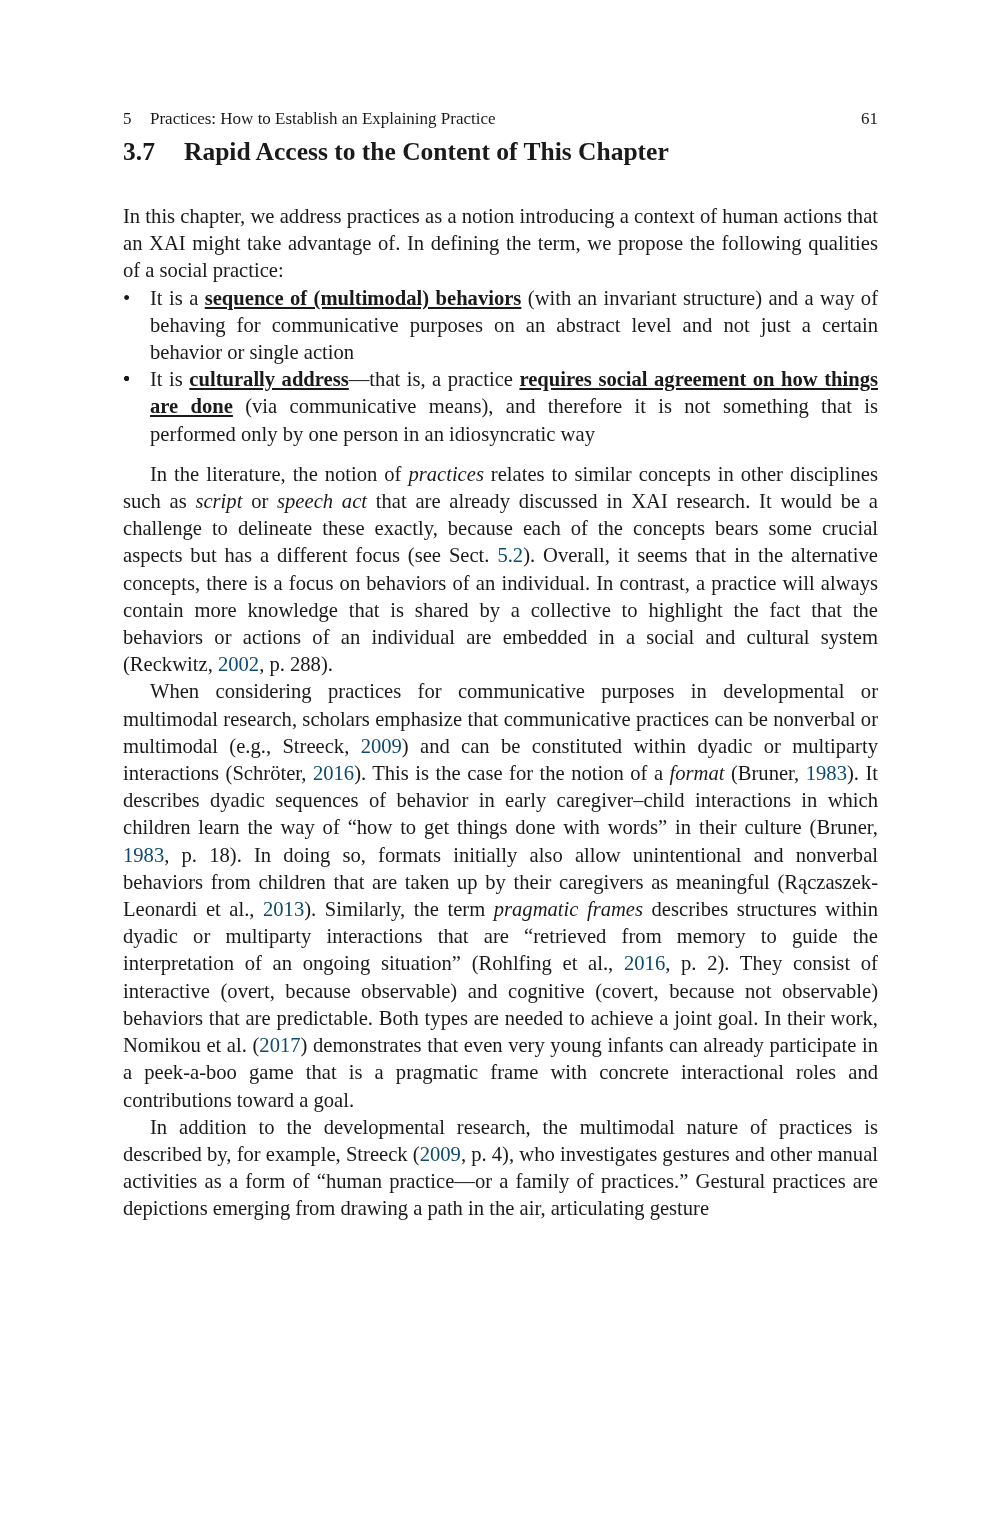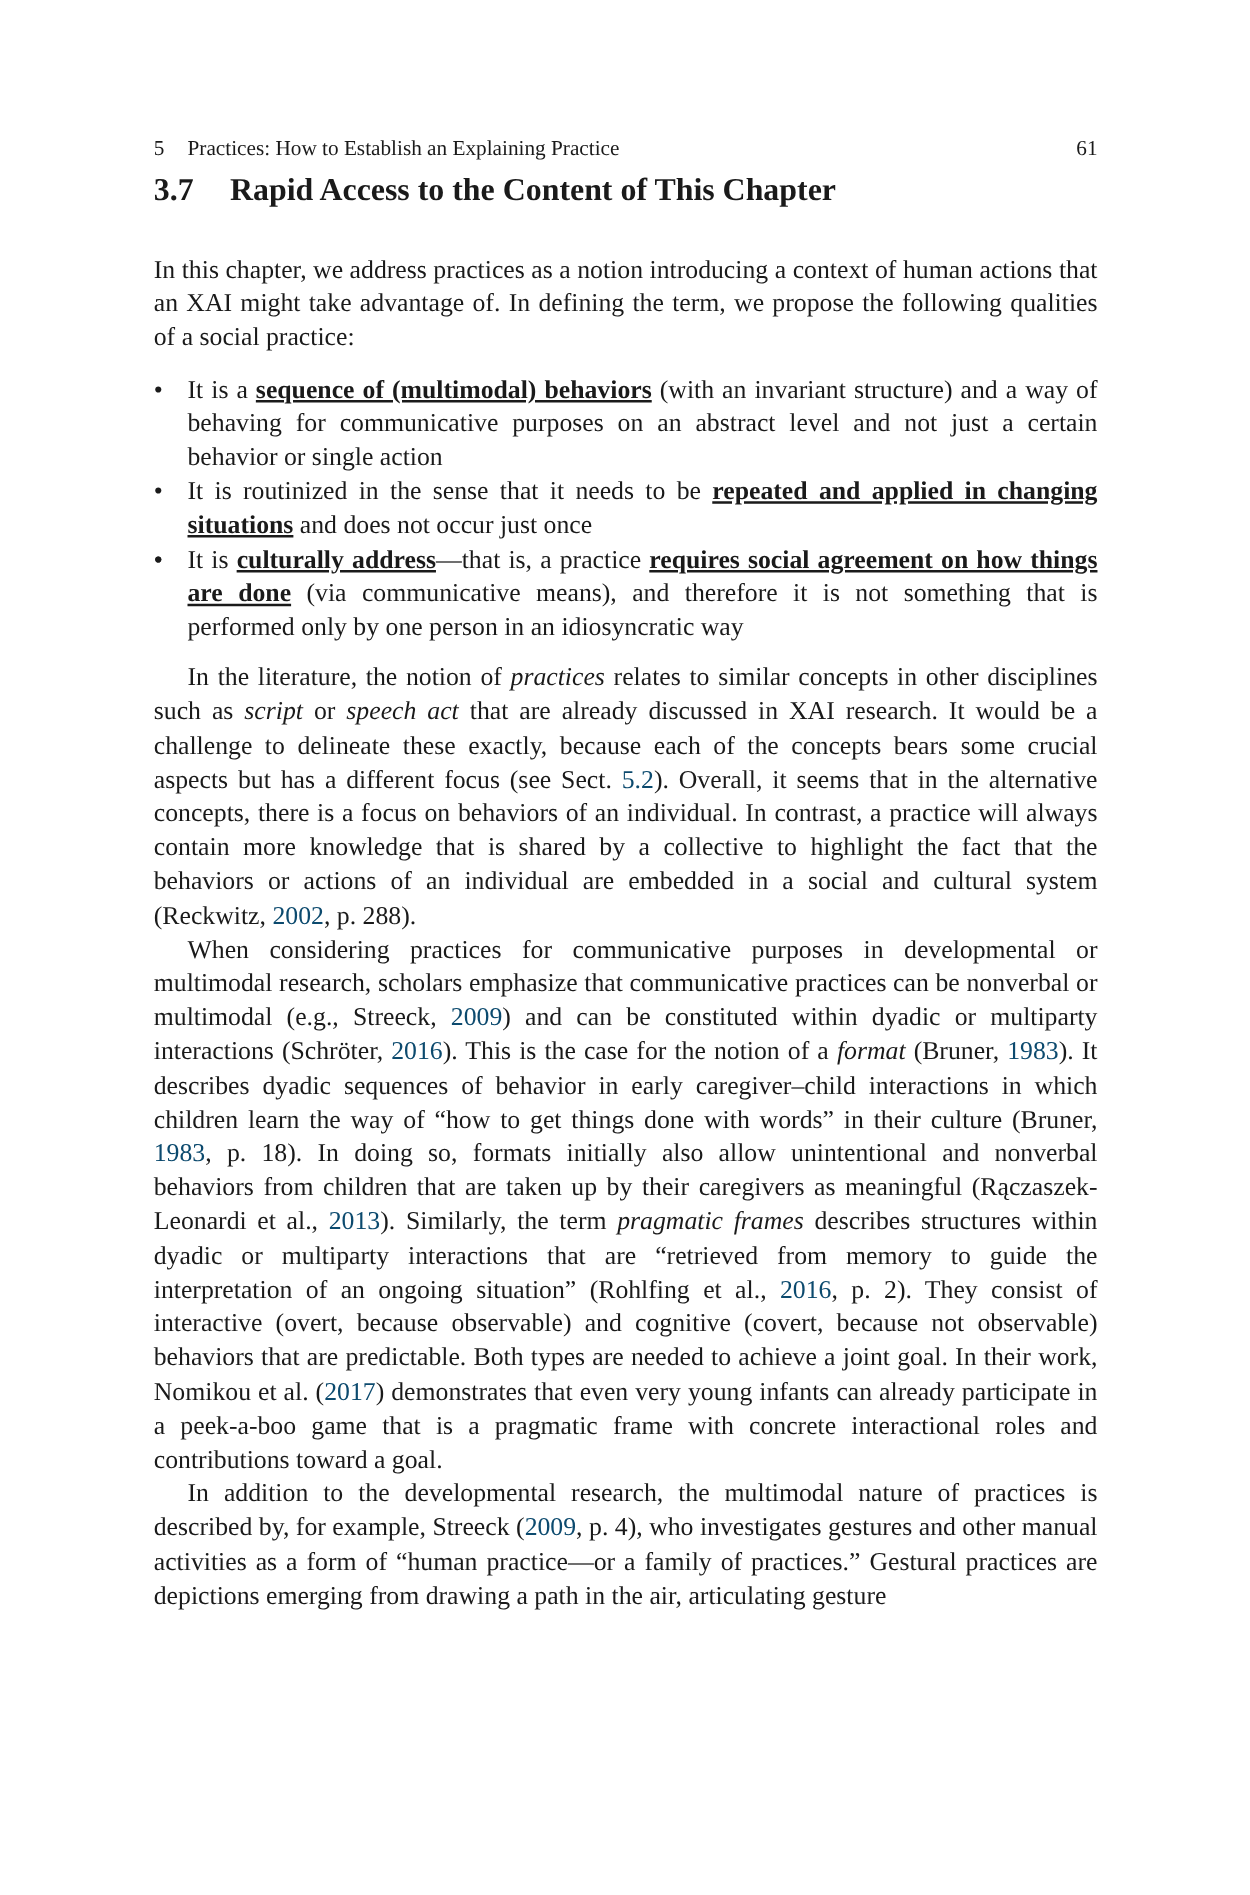--- a/index.html
+++ b/index.html
@@ -7,21 +7,21 @@
          font-family: "Liberation Serif", "DejaVu Serif", serif; color: #1a1a1a; }
   .page { position: absolute; left: 123px; top: 0; width: 755px; }
   .running-head { position: absolute; top: 80px; left: 0; width: 755px; font-size: 17px; line-height: 22px; margin-top: 28px; }
   .running-head .chap-num { display: inline-block; width: 27px; }
   .running-head .page-num { position: absolute; right: 0; top: 0; }
   .section-heading { position: absolute; top: 136px; left: 0; font-size: 25.5px; font-weight: bold; line-height: 32px; white-space: nowrap; }
   .section-heading .sec-num { display: inline-block; width: 61px; }
   .body { position: absolute; top: 203px; left: 0; width: 755px; font-size: 20.6px; line-height: 27.2px; text-align: justify; }
   p { margin: 0; }
   p.indent { text-indent: 27px; }
-  p.intro { margin-bottom: 14px; }
+  p.intro { }
   ul.qualities { list-style: none; margin: 0 0 13px 0; padding: 0; }
   ul.qualities li { position: relative; padding-left: 27px; }
   ul.qualities li .bullet { position: absolute; left: 0; top: 0; }
   b { font-weight: bold; text-decoration: underline; }
   i { font-style: italic; }
   a.cite { color: #0c4a6e; text-decoration: none; }
 </style>
 </head>
 <body>
 
@@ -33,21 +33,21 @@
 
   <h2 class="section-heading" style="margin:0;">
     <span class="sec-num">3.7</span><span>Rapid Access to the Content of This Chapter</span>
   </h2>
 
   <div class="body">
     <p class="intro">In this chapter, we address practices as a notion introducing a context of human actions that an XAI might take advantage of. In defining the term, we propose the following qualities of a social practice:</p>
 
     <ul class="qualities">
       <li><span class="bullet">•</span><span class="rich">It is a <b>sequence of (multimodal) behaviors</b> (with an invariant structure) and a way of behaving for communicative purposes on an abstract level and not just a certain behavior or single action</span></li>
-      <li><span class="bullet">•</span><span class="rich">It is routinized in the sense that it needs to be <b>repeated and applied in changing situations</b> and does not occur just once</span></li>
+      <li><span class="bullet">•</span></li>
       <li><span class="bullet">•</span></li>
       <li><span class="bullet">•</span><span class="rich">It is <b>culturally address</b>—that is, a practice <b>requires social agreement on how things are done</b> (via communicative means), and therefore it is not something that is performed only by one person in an idiosyncratic way</span></li>
     </ul>
 
     <p class="indent">In the literature, the notion of <i>practices</i> relates to similar concepts in other disciplines such as <i>script</i> or <i>speech act</i> that are already discussed in XAI research. It would be a challenge to delineate these exactly, because each of the concepts bears some crucial aspects but has a different focus (see Sect. <a class="cite" href="#">5.2</a>). Overall, it seems that in the alternative concepts, there is a focus on behaviors of an individual. In contrast, a practice will always contain more knowledge that is shared by a collective to highlight the fact that the behaviors or actions of an individual are embedded in a social and cultural system (Reckwitz, <a class="cite" href="#">2002</a>, p. 288).</p>
     <p class="indent">When considering practices for communicative purposes in developmental or multimodal research, scholars emphasize that communicative practices can be nonverbal or multimodal (e.g., Streeck, <a class="cite" href="#">2009</a>) and can be constituted within dyadic or multiparty interactions (Schröter, <a class="cite" href="#">2016</a>). This is the case for the notion of a <i>format</i> (Bruner, <a class="cite" href="#">1983</a>). It describes dyadic sequences of behavior in early caregiver–child interactions in which children learn the way of “how to get things done with words” in their culture (Bruner, <a class="cite" href="#">1983</a>, p. 18). In doing so, formats initially also allow unintentional and nonverbal behaviors from children that are taken up by their caregivers as meaningful (Rączaszek-Leonardi et al., <a class="cite" href="#">2013</a>). Similarly, the term <i>pragmatic frames</i> describes structures within dyadic or multiparty interactions that are “retrieved from memory to guide the interpretation of an ongoing situation” (Rohlfing et al., <a class="cite" href="#">2016</a>, p. 2). They consist of interactive (overt, because observable) and cognitive (covert, because not observable) behaviors that are predictable. Both types are needed to achieve a joint goal. In their work, Nomikou et al. (<a class="cite" href="#">2017</a>) demonstrates that even very young infants can already participate in a peek-a-boo game that is a pragmatic frame with concrete interactional roles and contributions toward a goal.</p>
     <p class="indent">In addition to the developmental research, the multimodal nature of practices is described by, for example, Streeck (<a class="cite" href="#">2009</a>, p. 4), who investigates gestures and other manual activities as a form of “human practice—or a family of practices.” Gestural practices are depictions emerging from drawing a path in the air, articulating gesture</p>
   </div>
 </div>
 

